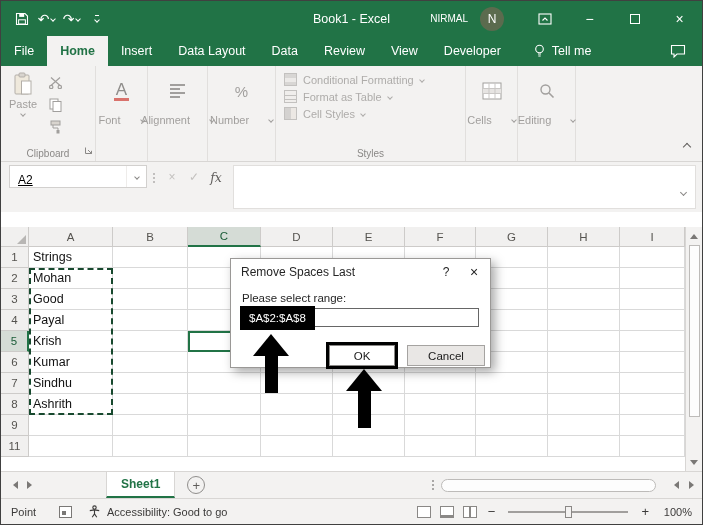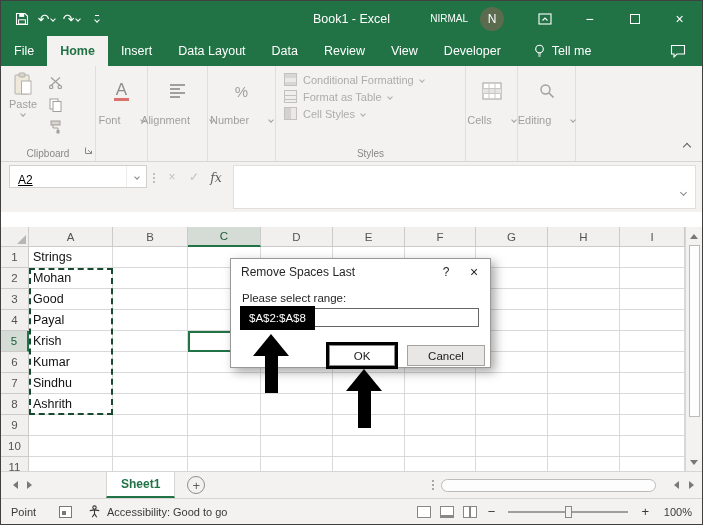--- a/index.html
+++ b/index.html
@@ -475,32 +475,20 @@
           <div class="g-cell" style="width: 75px; height: 21px;"></div>
           <div class="g-cell" style="width: 73px; height: 21px;"></div>
           <div class="g-cell" style="width: 72px; height: 21px;"></div>
           <div class="g-cell" style="width: 72px; height: 21px;"></div>
           <div class="g-cell" style="width: 71px; height: 21px;"></div>
           <div class="g-cell" style="width: 72px; height: 21px;"></div>
           <div class="g-cell" style="width: 72px; height: 21px;"></div>
           <div class="g-cell" style="width: 65px; height: 21px;"></div>
         </div>
         <div class="g-row">
-          <div class="g-cell g-hdr" style="width: 28px; height: 21px;">10</div>
-          <div class="g-cell" style="width: 84px; height: 21px;"></div>
-          <div class="g-cell" style="width: 75px; height: 21px;"></div>
-          <div class="g-cell" style="width: 73px; height: 21px;"></div>
-          <div class="g-cell" style="width: 72px; height: 21px;"></div>
-          <div class="g-cell" style="width: 72px; height: 21px;"></div>
-          <div class="g-cell" style="width: 71px; height: 21px;"></div>
-          <div class="g-cell" style="width: 72px; height: 21px;"></div>
-          <div class="g-cell" style="width: 72px; height: 21px;"></div>
-          <div class="g-cell" style="width: 65px; height: 21px;"></div>
-        </div>
-        <div class="g-row">
           <div class="g-cell g-hdr" style="width: 28px; height: 21px;">11</div>
           <div class="g-cell" style="width: 84px; height: 21px;"></div>
           <div class="g-cell" style="width: 75px; height: 21px;"></div>
           <div class="g-cell" style="width: 73px; height: 21px;"></div>
           <div class="g-cell" style="width: 72px; height: 21px;"></div>
           <div class="g-cell" style="width: 72px; height: 21px;"></div>
           <div class="g-cell" style="width: 71px; height: 21px;"></div>
           <div class="g-cell" style="width: 72px; height: 21px;"></div>
           <div class="g-cell" style="width: 72px; height: 21px;"></div>
           <div class="g-cell" style="width: 65px; height: 21px;"></div>

